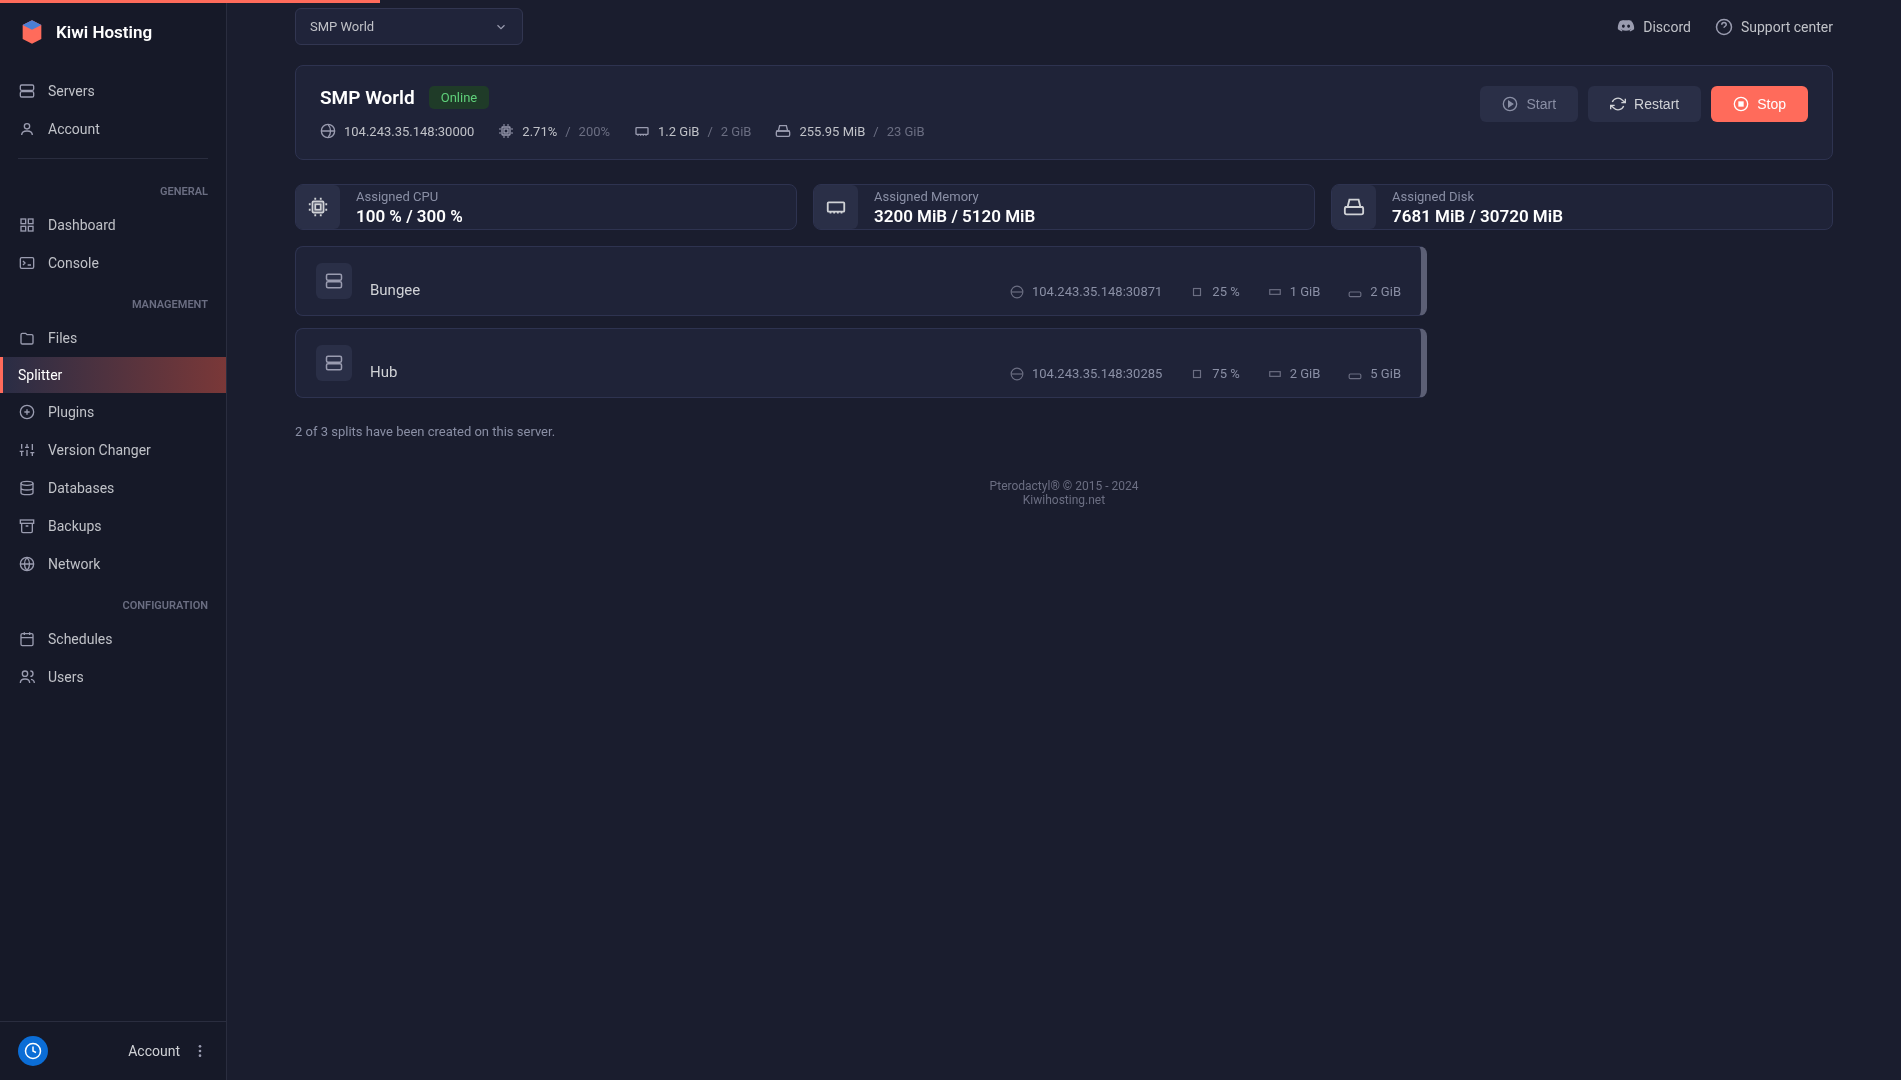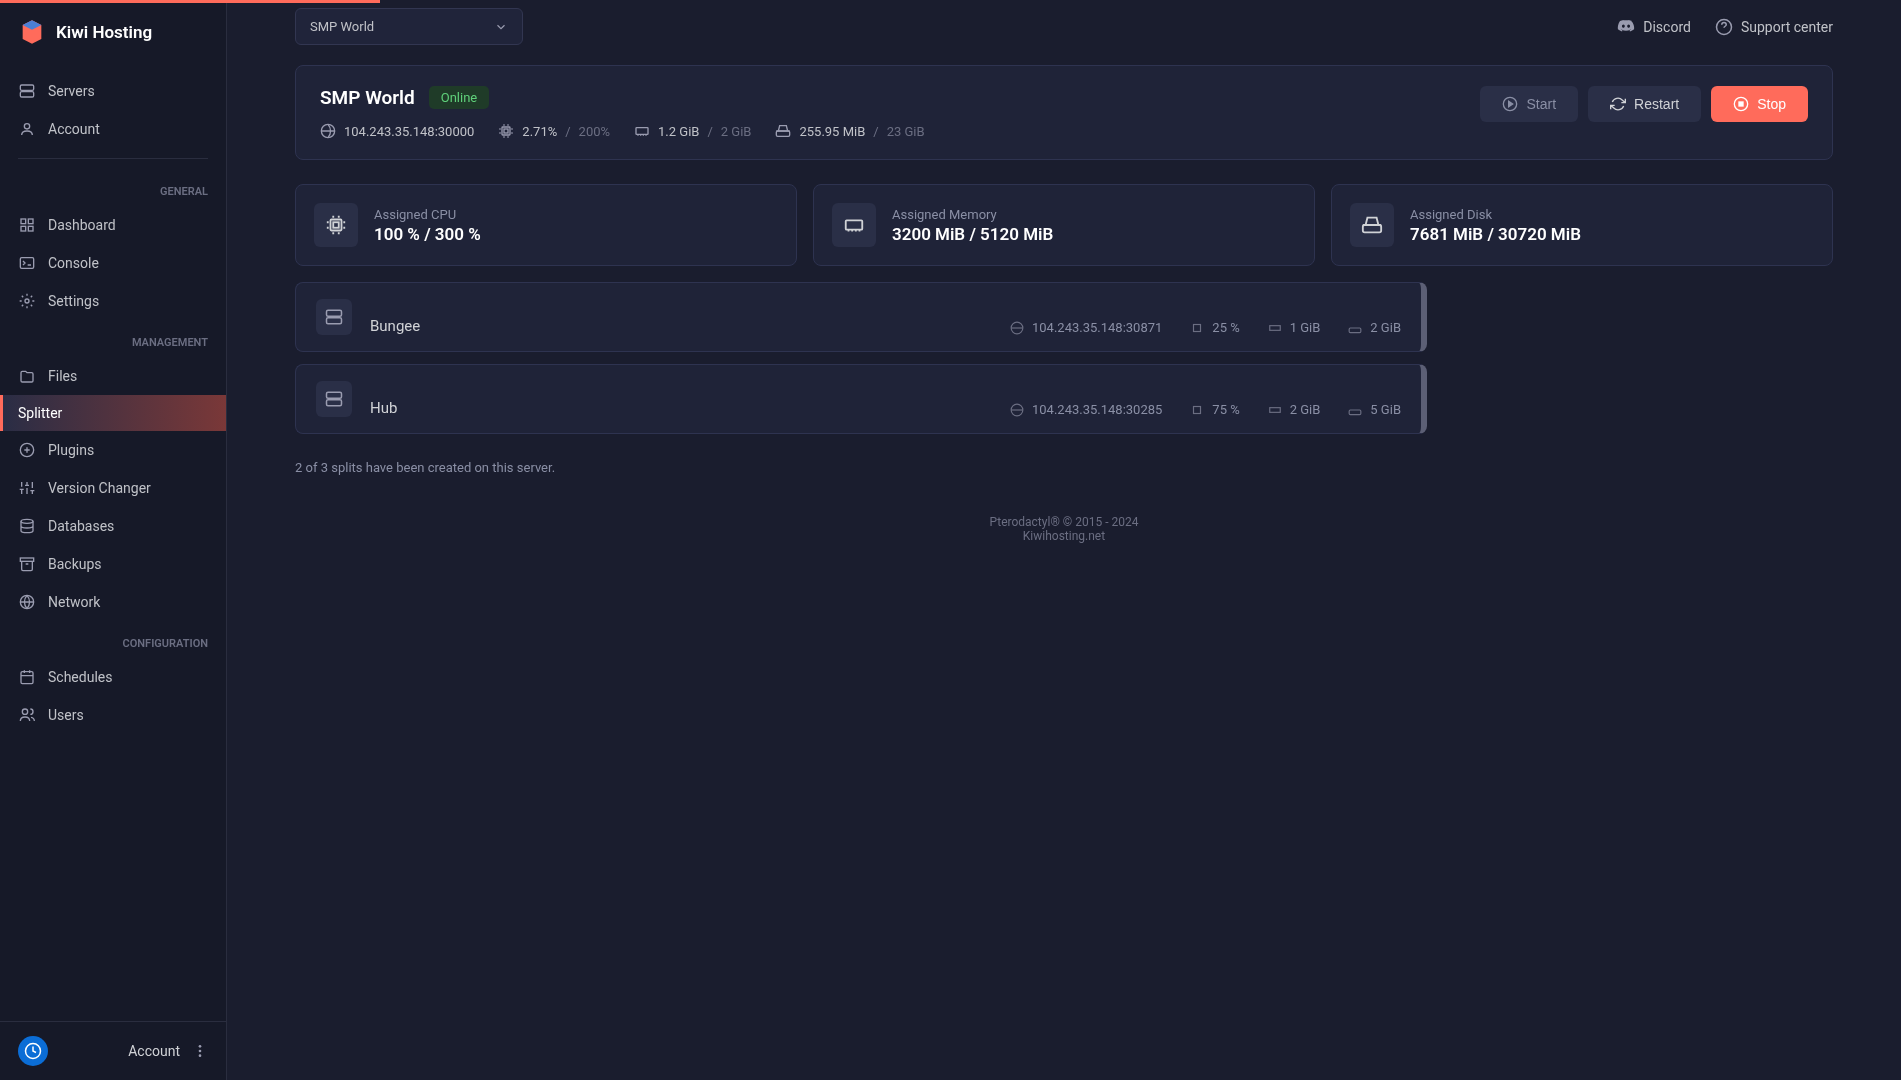--- a/index.html
+++ b/index.html
@@ -200,21 +200,20 @@
 .grid-row {
   display: grid;
   grid-template-columns: 1fr 1fr 1fr;
   gap: 16px;
   margin-top: 24px;
 }
 .card {
   background: #1f2338;
   border: 1px solid #2e3350;
   border-radius: 8px;
-  padding: 18px;
   display: flex;
   align-items: center;
   gap: 16px;
 }
 .card-icon {
   width: 44px;
   height: 44px;
   border-radius: 6px;
   background: #2a2f47;
   display: flex;
@@ -334,29 +333,20 @@
       <span>Dashboard</span>
     </div>
     <div class="nav-item">
       <span class="nav-icon">
           <svg width="16" height="16" viewBox="0 0 24 24" fill="none" stroke="#9a9cb0" stroke-width="2">
             <rect x="2" y="4" width="20" height="16" rx="2"></rect>
             <path d="M6 9l3 3-3 3M13 15h5"></path>
           </svg>
         </span>
       <span>Console</span>
-    </div>
-    <div class="nav-item">
-      <span class="nav-icon">
-          <svg width="16" height="16" viewBox="0 0 24 24" fill="none" stroke="#9a9cb0" stroke-width="2">
-            <circle cx="12" cy="12" r="3"></circle>
-            <path d="M12 1v3M12 20v3M4.2 4.2l2.1 2.1M17.7 17.7l2.1 2.1M1 12h3M20 12h3M4.2 19.8l2.1-2.1M17.7 6.3l2.1-2.1"></path>
-          </svg>
-        </span>
-      <span>Settings</span>
     </div>
 
     <div class="nav-section">MANAGEMENT</div>
     <div class="nav-item">
       <span class="nav-icon">
           <svg width="16" height="16" viewBox="0 0 24 24" fill="none" stroke="#9a9cb0" stroke-width="2">
             <path d="M3 7v12a2 2 0 002 2h14a2 2 0 002-2V9a2 2 0 00-2-2h-7l-2-2H5a2 2 0 00-2 2z"></path>
           </svg>
         </span>
       <span>Files</span>

